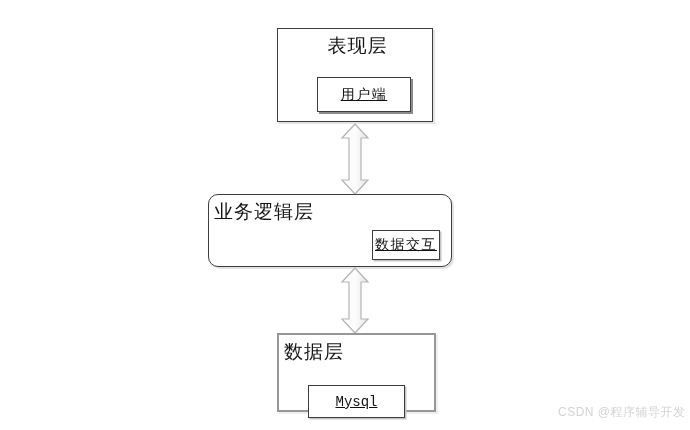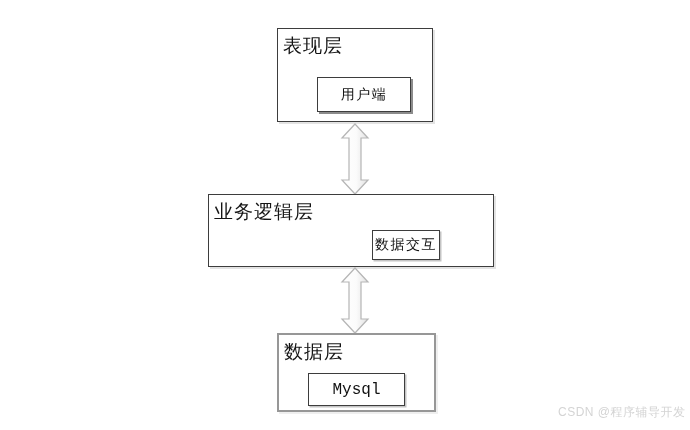--- a/index.html
+++ b/index.html
@@ -35,64 +35,66 @@
     background: #ffffff;
     border: 1.5px solid #3d3d3d;
     box-sizing: border-box;
     display: flex;
     align-items: center;
     justify-content: center;
     font-size: 14px;
     letter-spacing: 1.5px;
     color: #111111;
     white-space: nowrap;
+    text-decoration: underline;
   }
   .node.shadow-dark { box-shadow: 2px 2px 0 #8c8c8c; }
   .node.shadow-light { box-shadow: 1.5px 1.5px 0 #c4c4c4; }
   .node.mono {
     font-family: "Liberation Mono", "DejaVu Sans Mono", monospace;
-    font-size: 16px;
+    font-size: 14px;
     letter-spacing: 0;
+    margin-top: 12px;
   }
   .connector { position: absolute; }
   .watermark {
     position: absolute;
     left: 558px;
     top: 404px;
     font-size: 12px;
     color: #d4d4d4;
     font-family: "Liberation Sans", "DejaVu Sans", sans-serif;
     letter-spacing: 0.5px;
     white-space: nowrap;
   }
 </style>
 </head>
 <body>
 
 <div class="canvas">
 
-  <div class="layer-box" style="left:277px; top:28px; width:156px; height:94px;">
+  <div class="layer-box" style="left:277px; top:28px; width:156px; height:94px;text-align:center;">
     <div class="layer-title">表现层</div>
   </div>
   <div class="node shadow-dark" style="left:317px; top:77px; width:94px; height:35px;">
     <span>用户端</span>
   </div>
 
   <svg class="connector" style="left:340px; top:123px;" width="30" height="72" viewBox="0 0 30 72">
     <defs>
       <linearGradient id="arrowGrad1" x1="0" y1="0" x2="1" y2="0">
         <stop offset="0" stop-color="#ffffff"></stop>
         <stop offset="0.55" stop-color="#fbfbfb"></stop>
         <stop offset="1" stop-color="#e2e2e2"></stop>
       </linearGradient>
     </defs>
     <path d="M15,1 L28,15 L21,15 L21,57 L28,57 L15,71 L2,57 L9,57 L9,15 L2,15 Z" fill="url(#arrowGrad1)" stroke="#b5b5b5" stroke-width="1.2"></path>
   </svg>
 
-  <div class="layer-box" style="left:208px; top:194px; width:286px; height:73px;">
+  <div class="layer-box" style="left:208px; top:194px; width:244px; height:73px;border-radius:10px;">
     <div class="layer-title">业务逻辑层</div>
   </div>
   <div class="node shadow-light" style="left:372px; top:230px; width:68px; height:30px;">
     <span>数据交互</span>
   </div>
 
   <svg class="connector" style="left:340px; top:267px;" width="30" height="67" viewBox="0 0 30 67">
     <defs>
       <linearGradient id="arrowGrad2" x1="0" y1="0" x2="1" y2="0">
         <stop offset="0" stop-color="#ffffff"></stop>

